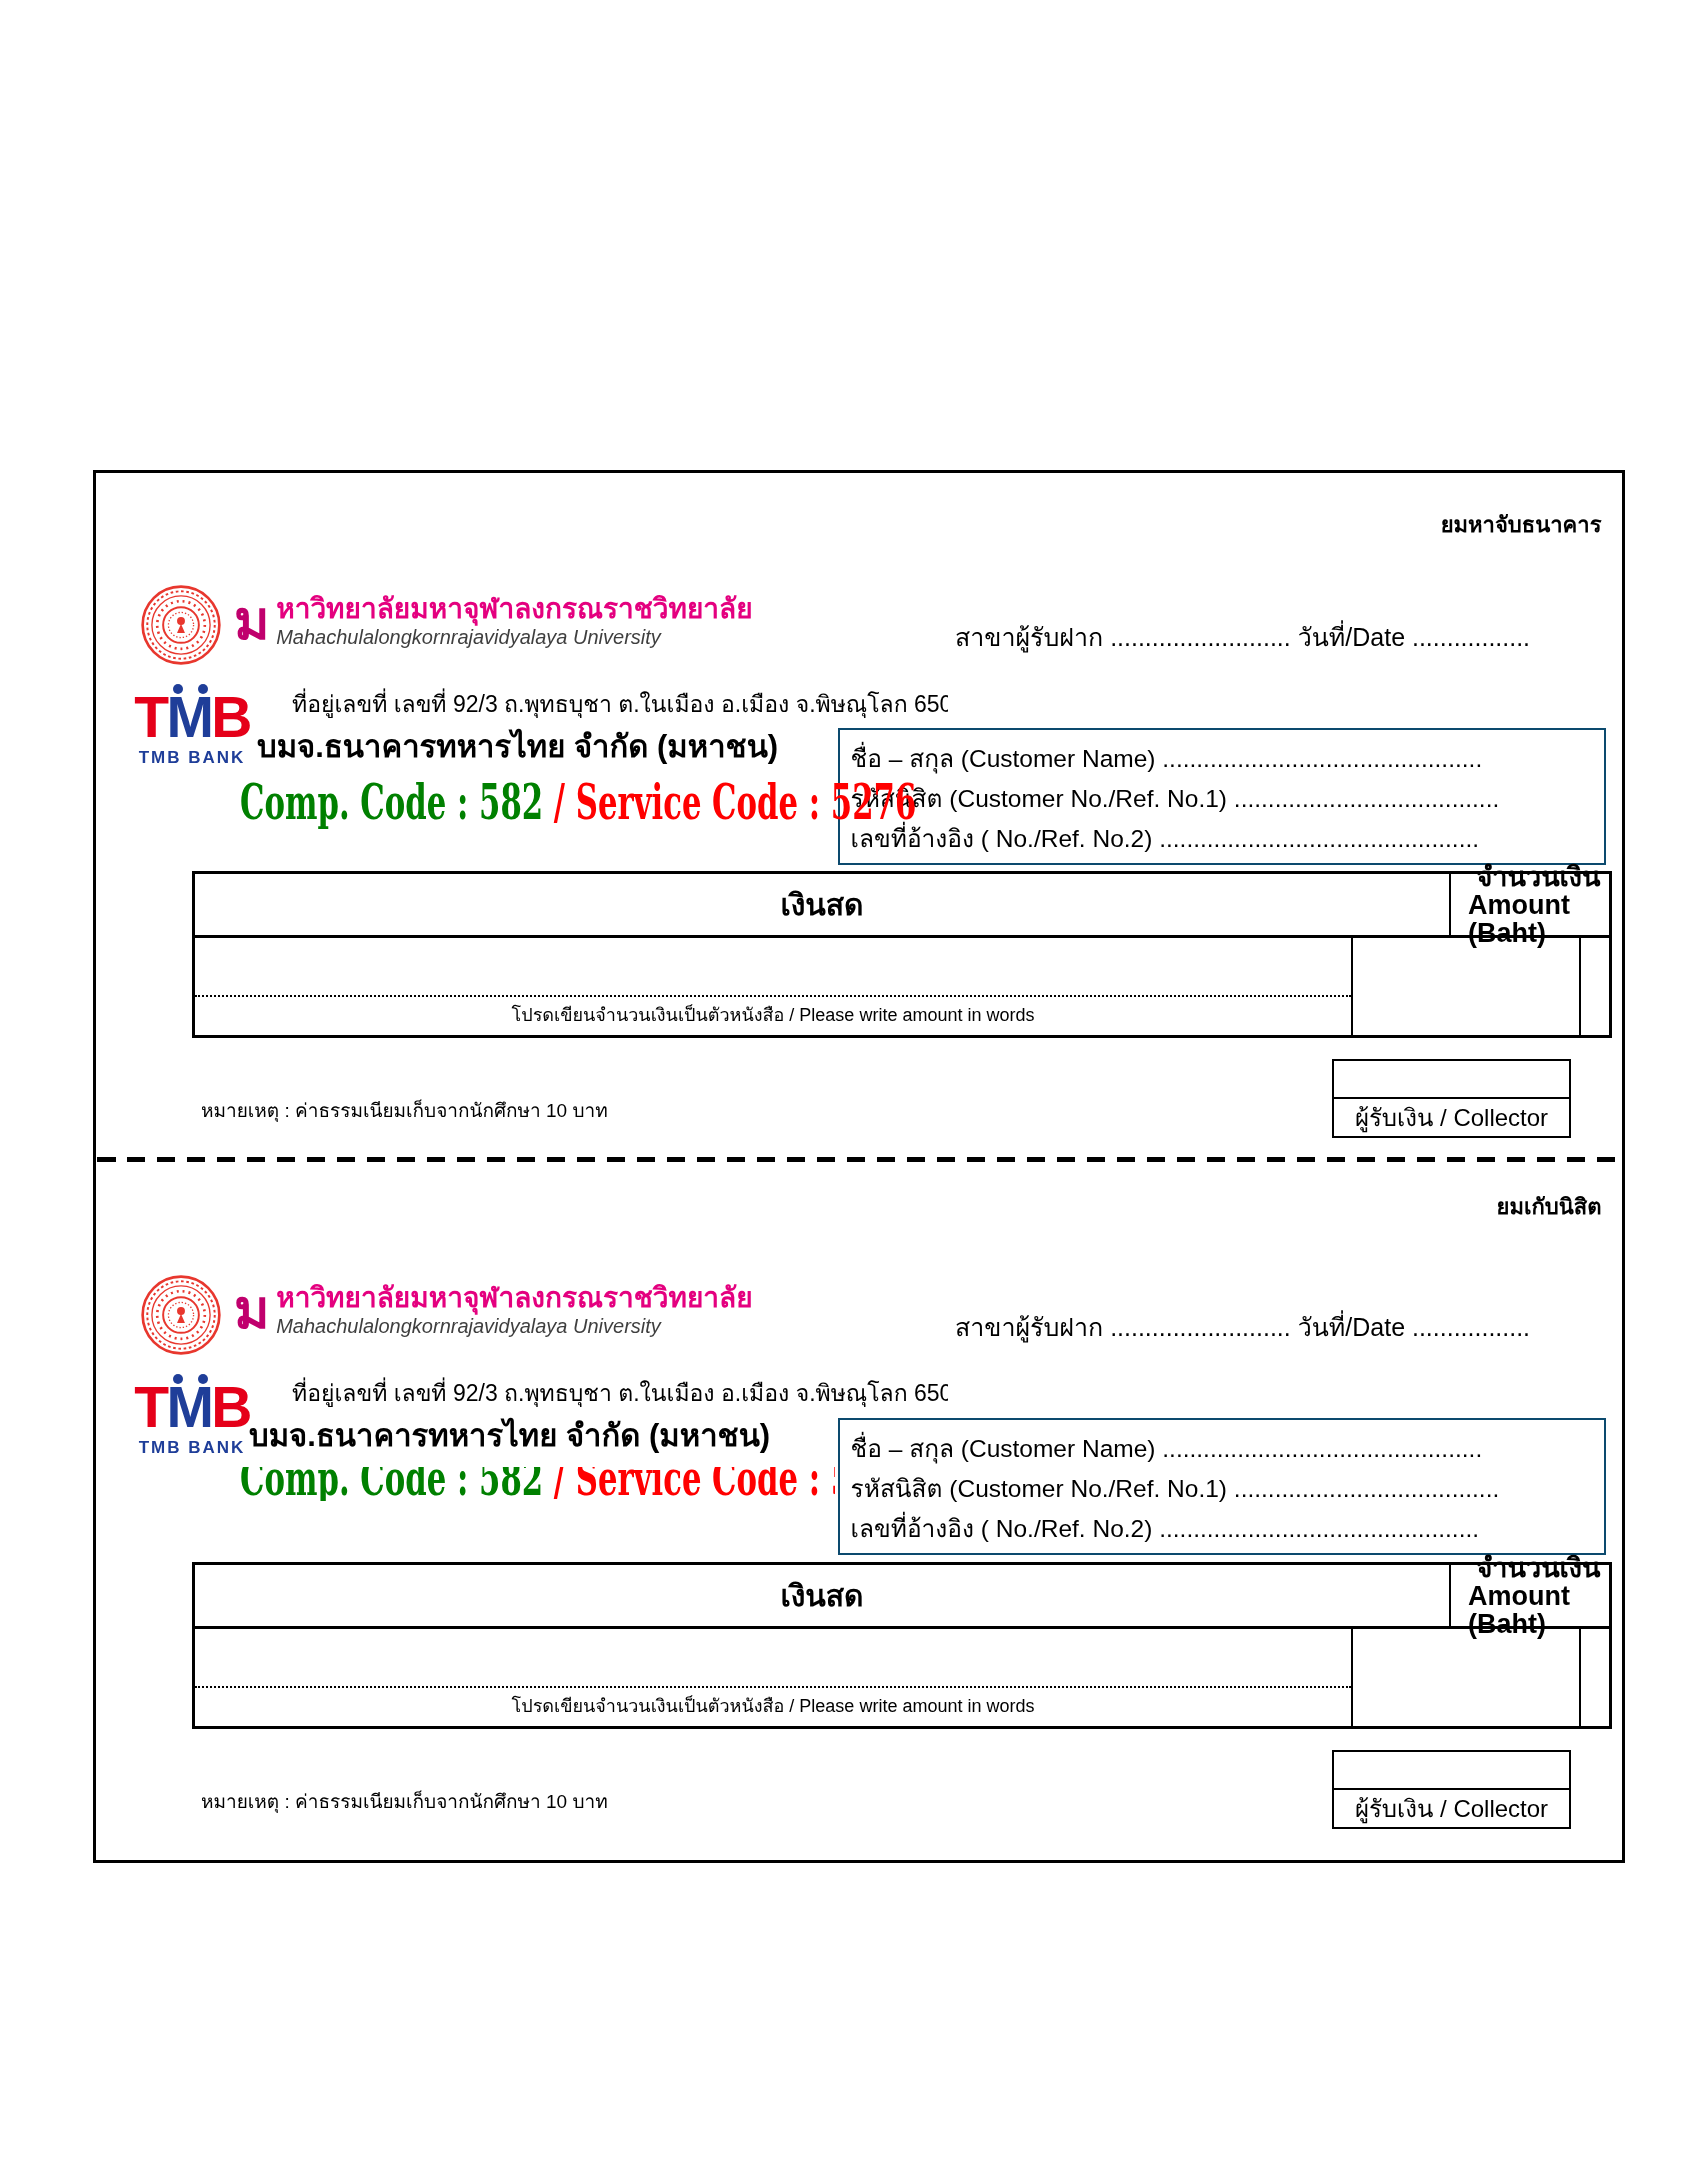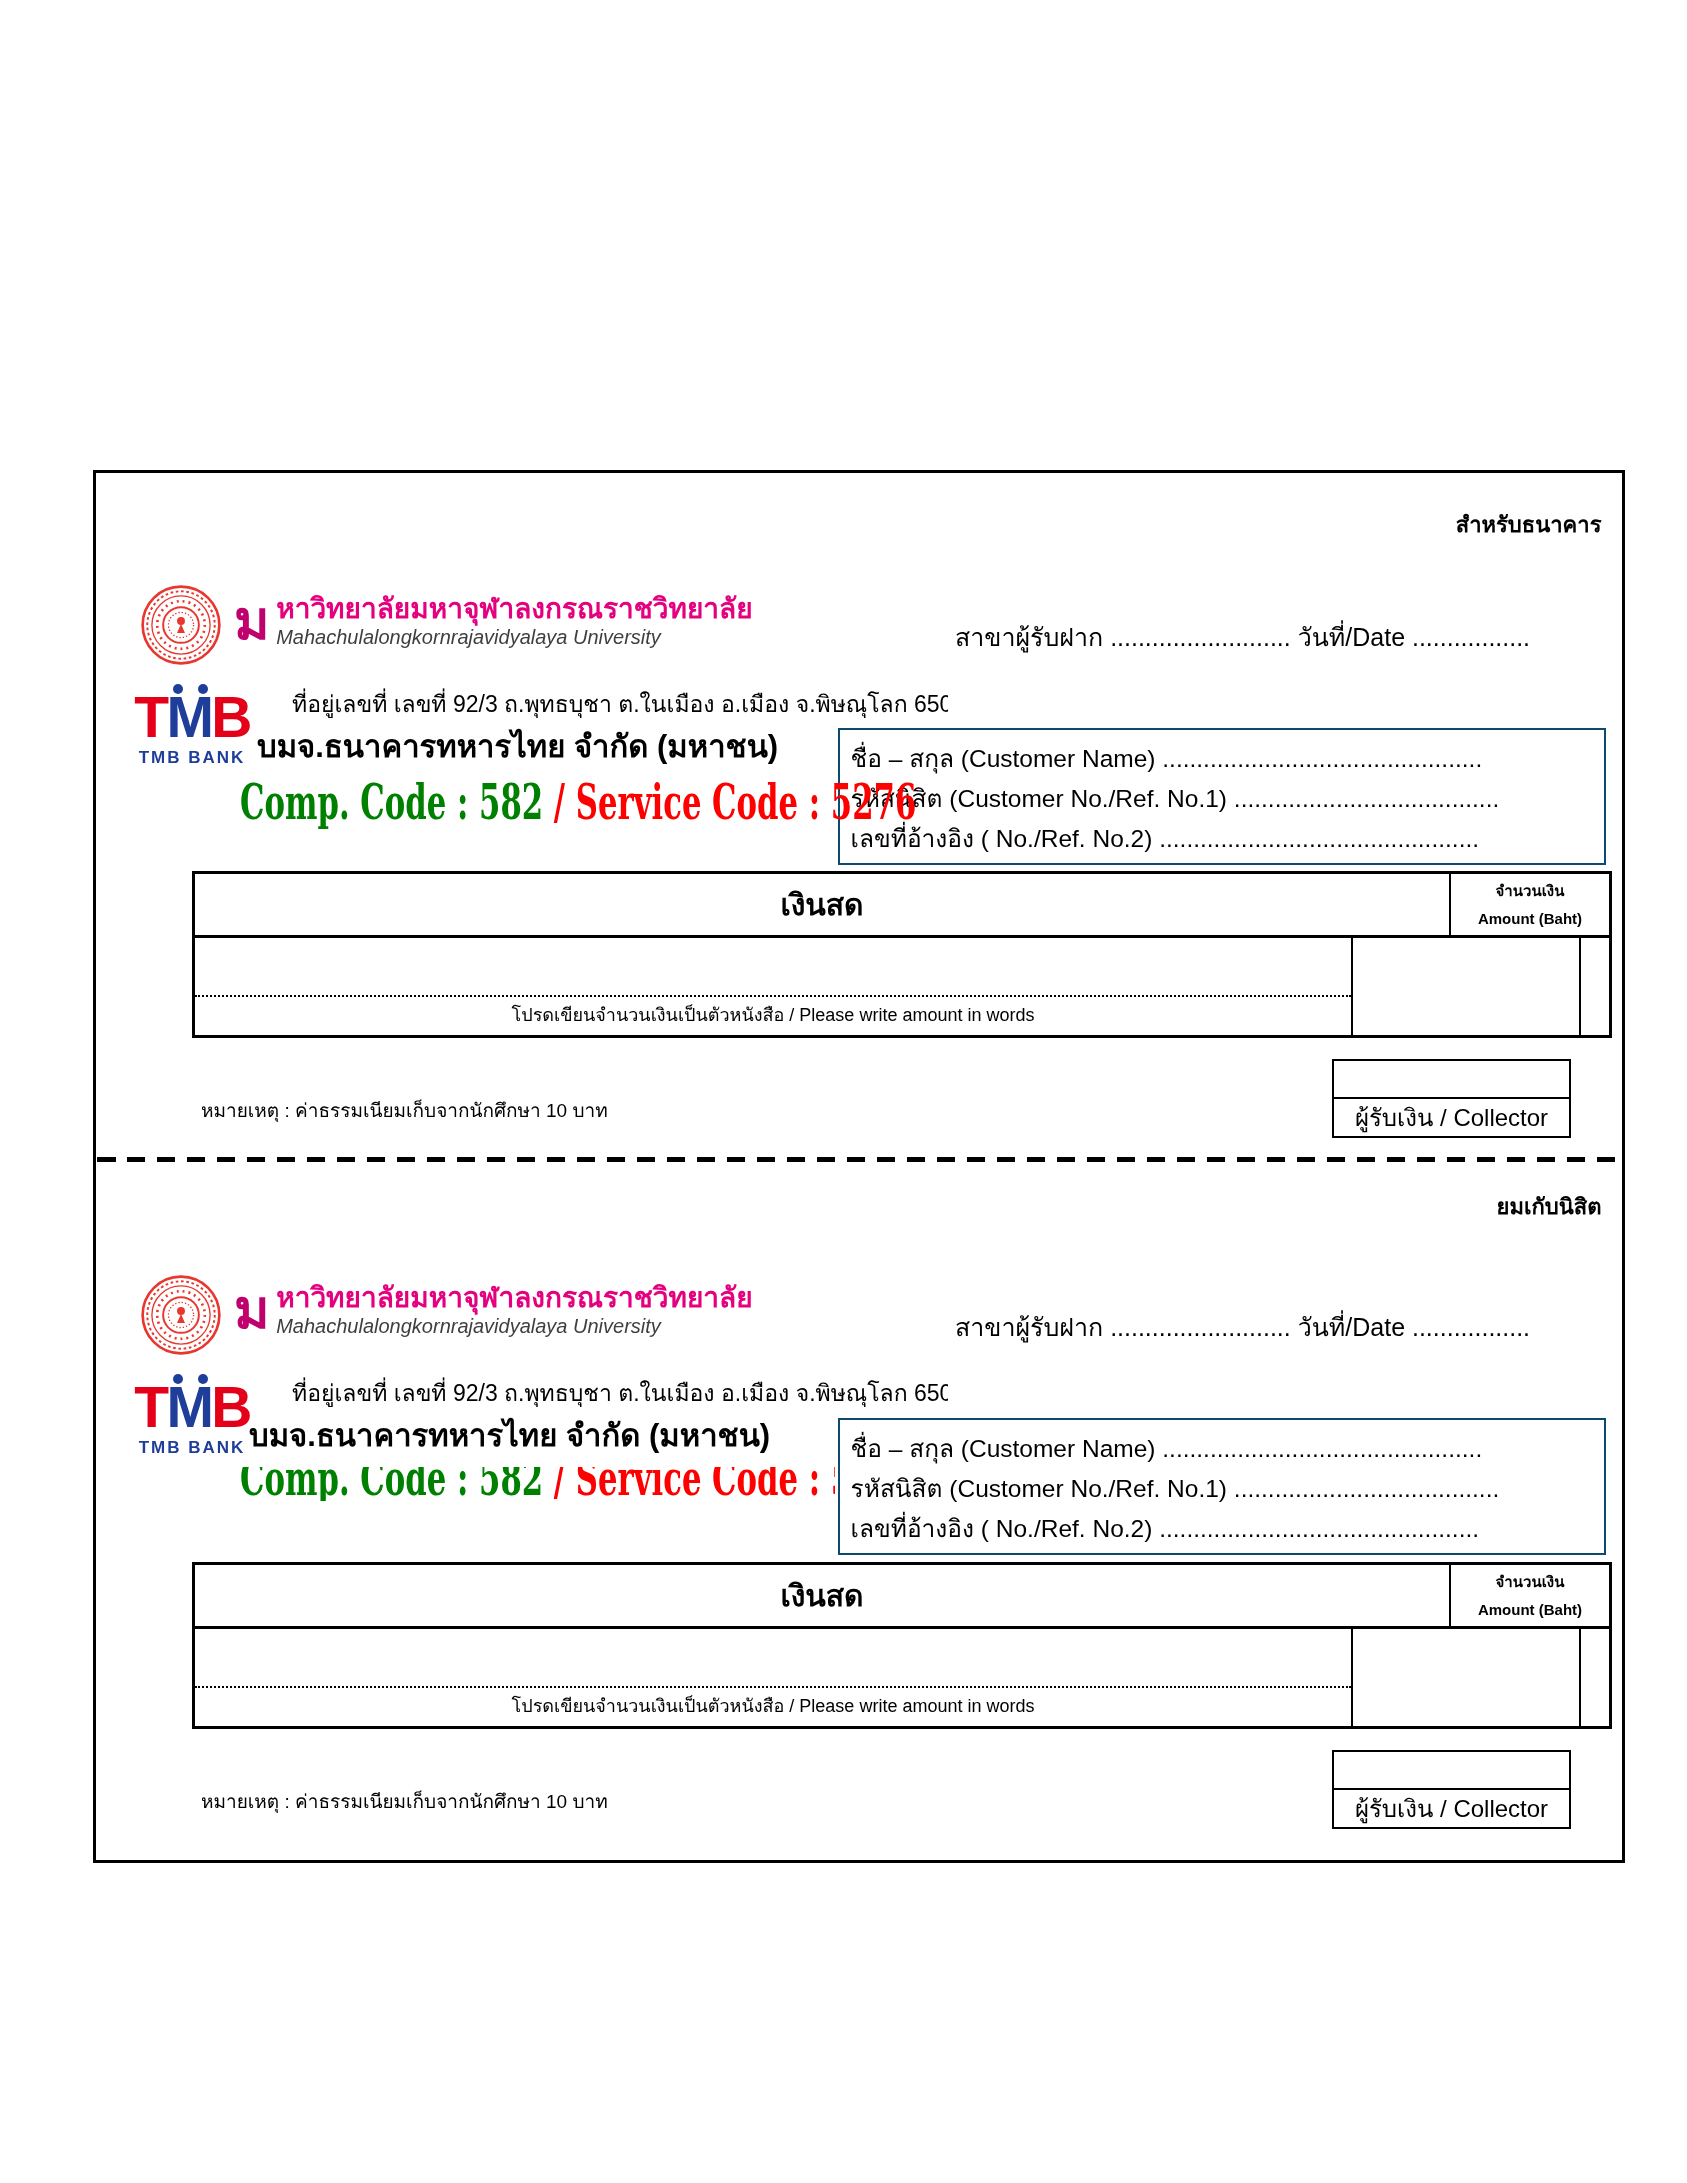--- a/index.html
+++ b/index.html
@@ -40,41 +40,41 @@
   
   .compcode{white-space:nowrap;font-family:"DejaVu Serif","Liberation Serif",serif;font-weight:bold;font-size:48px;transform:scaleX(0.64);transform-origin:0 0;line-height:53px;}
   .code-green{color:#008000;}
   .code-red{color:#FF0000;}
   .code-clip{height:34px;overflow:hidden;width:595px;}
   .code-clip .compcode{margin-top:-14.6px;}
   
   .pay-table{width:1420px;border:3.3px solid #000;box-sizing:border-box;}
   .t-head{display:flex;height:61px;border-bottom:3.3px solid #000;}
   .t-cash{width:1256px;border-right:2px solid #000;box-sizing:border-box;display:flex;align-items:center;justify-content:center;font-size:30px;font-weight:bold;}
-  .t-amount{flex:1;display:flex;flex-direction:column;align-items:center;justify-content:center;font-size:15px;font-weight:bold;line-height:28px;}
+  .t-amount{flex:1;display:flex;flex-direction:column;align-items:center;justify-content:center;font-size:27px;font-weight:bold;line-height:28px;margin-left:17px;}
   .t-body{display:flex;height:97px;}
   .t-cell-words{width:1158px;border-right:2px solid #000;box-sizing:border-box;position:relative;}
   .dotted-line{position:absolute;left:0;right:0;top:57px;border-top:2px dotted #000;}
   .words-caption{position:absolute;left:0;right:0;top:62px;text-align:center;font-size:18px;}
   .t-cell-amount{flex:1;position:relative;}
   .satang-divider{position:absolute;right:28px;top:0;bottom:0;border-left:2px solid #000;}
   
   .collector{width:239px;height:79px;border:2px solid #000;box-sizing:border-box;}
   .collector .sig-space{height:38px;border-bottom:2px solid #000;box-sizing:border-box;}
   .collector .col-label{height:37px;display:flex;align-items:center;justify-content:center;font-size:24px;}
   .remark{font-size:19px;white-space:nowrap;}
   
   .dash-sep{height:5.3px;background:repeating-linear-gradient(90deg,#000 0 18.5px,transparent 18.5px 30px);}
 </style>
 </head>
 <body>
 
 <div class="form">
 
-  <div class="abs corner-label" style="top:34px;right:20.5px;">สำหรับธนาคาร</div>
+  <div class="abs corner-label" style="top:34px;right:20.5px;">ยมหาจับธนาคาร</div>
 
   <svg class="abs seal" style="left:44px;top:111px;" viewBox="0 0 124 124">
     <circle cx="62" cy="62" r="58" fill="none" stroke="#E8372E" stroke-width="4"></circle>
     <circle cx="62" cy="62" r="51" fill="none" stroke="#E8372E" stroke-width="3" stroke-dasharray="4 4"></circle>
     <circle cx="62" cy="62" r="44" fill="none" stroke="#E8372E" stroke-width="2"></circle>
     <circle cx="62" cy="62" r="36" fill="none" stroke="#E8372E" stroke-width="4" stroke-dasharray="3 6"></circle>
     <circle cx="62" cy="62" r="27" fill="none" stroke="#E8372E" stroke-width="3"></circle>
     <circle cx="62" cy="62" r="19" fill="none" stroke="#E8372E" stroke-width="2" stroke-dasharray="2 3"></circle>
     <circle cx="62" cy="56" r="6" fill="#E8372E"></circle>
     <path d="M56 74 L62 60 L68 74 Z" fill="#E8372E"></path>

